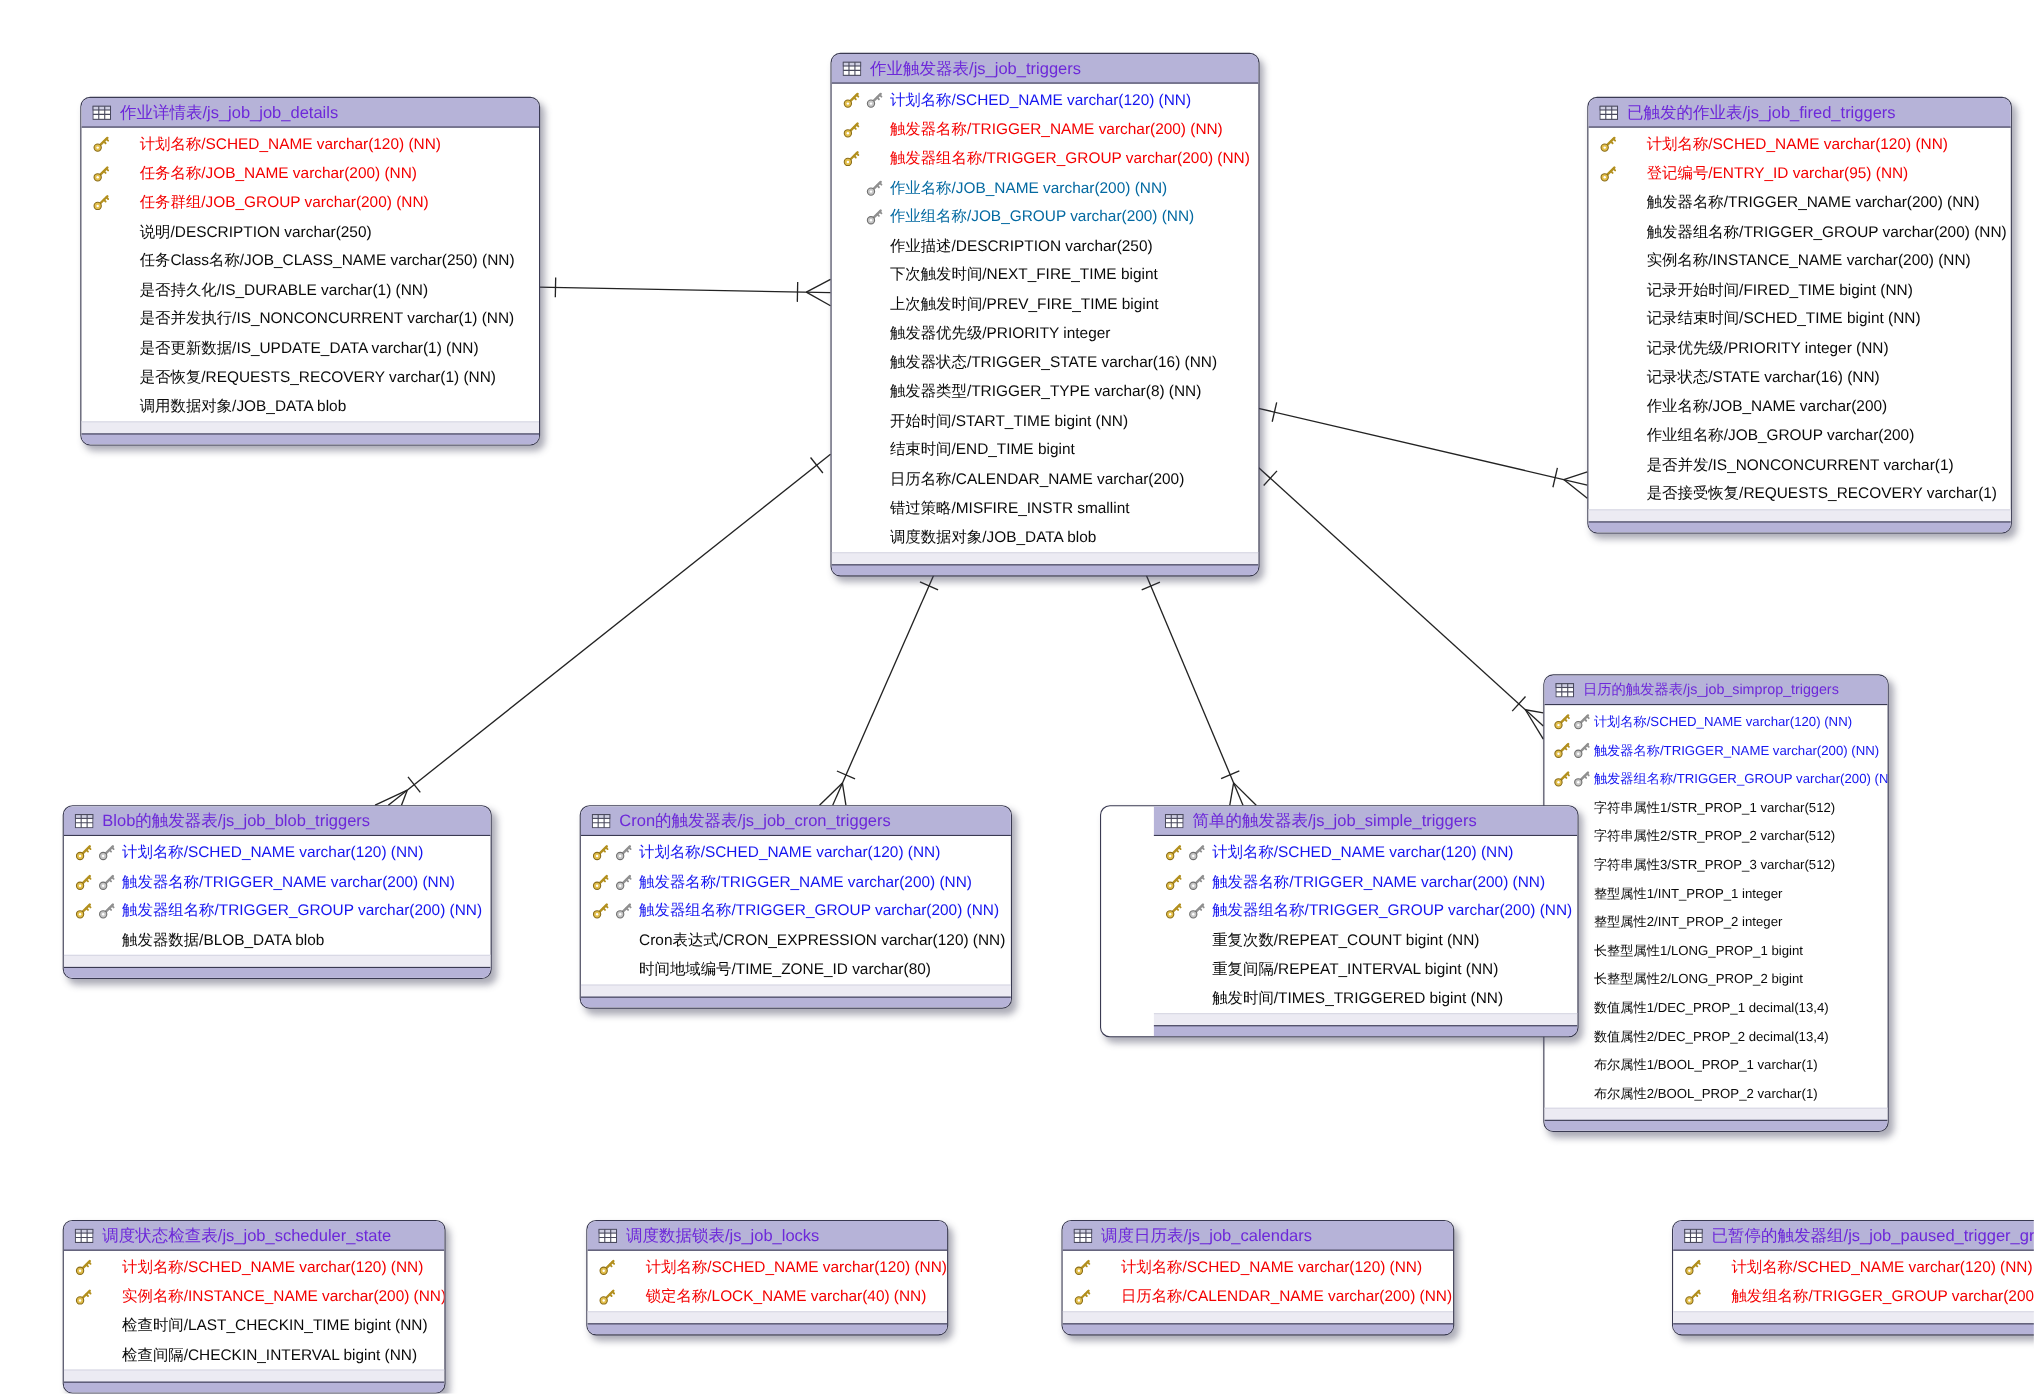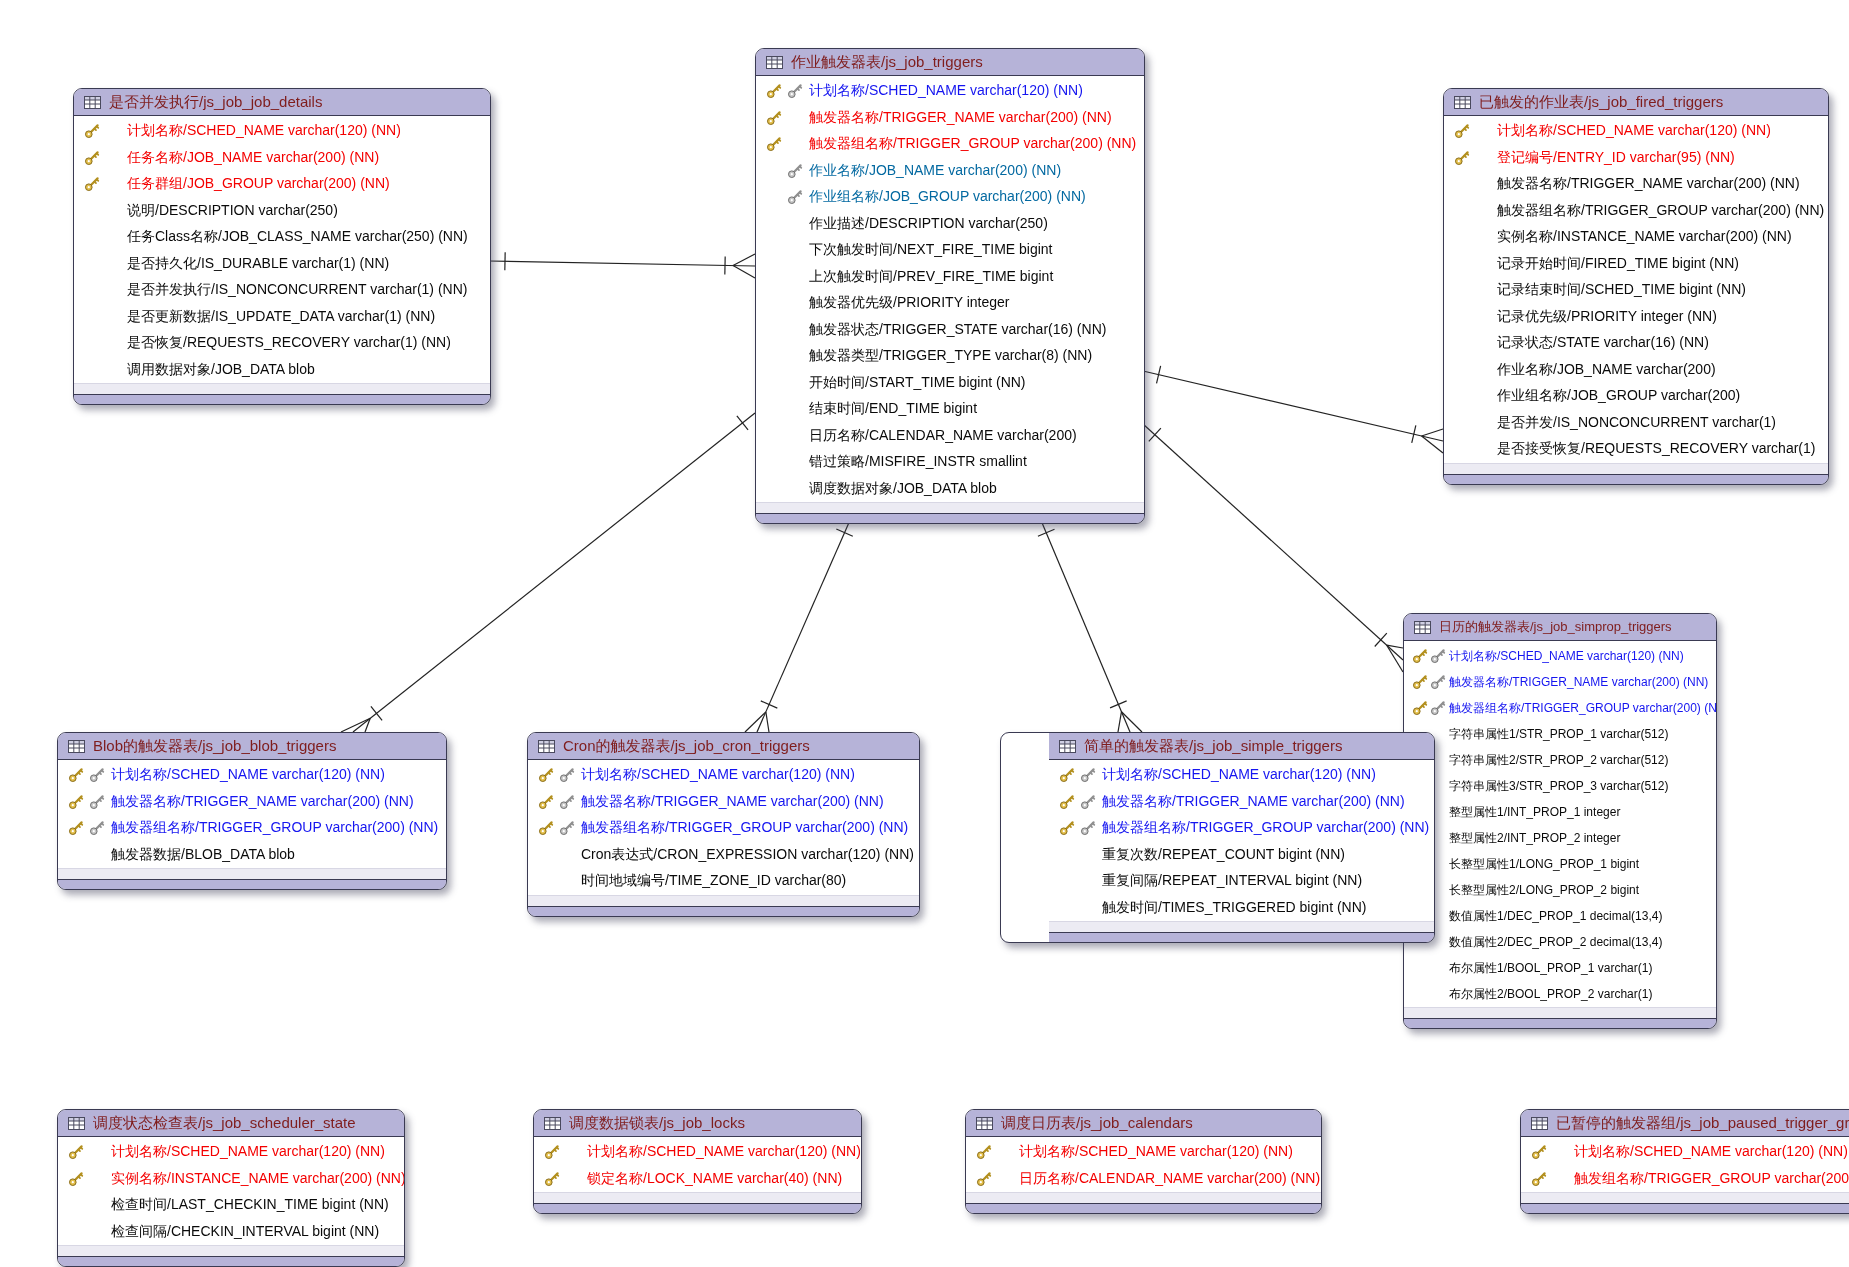--- a/index.html
+++ b/index.html
@@ -10,21 +10,21 @@
   #rel-layer{position:absolute;left:0;top:0;z-index:0;pointer-events:none;}
   .table{
     position:absolute;z-index:1;background:#ffffff;
     border:1.5px solid #3a3a52;border-radius:9px;
     box-shadow:4px 5px 7px rgba(70,70,95,.45);
     overflow:hidden;
   }
   .thead{
     background:#b6b3d8;height:26px;display:flex;align-items:center;
     padding:0 10px;gap:8px;border-bottom:1px solid #3a3a52;
-    font-size:15px;color:#7f1d1d;white-space:nowrap;
+    font-size:15px;color:#6d28d9;white-space:nowrap;
   }
   .rows{padding-top:2px;}
   .row{display:flex;align-items:center;height:26.5px;padding-left:10px;
        font-size:14px;white-space:nowrap;}
   .slot{flex:0 0 21px;width:21px;display:flex;align-items:center;}
   .txt{padding-left:1px;}
   .tfoot{height:10px;background:#ecebf3;border-top:1px solid #d8d7e4;}
   .tfootbar{height:9px;background:#b6b3d8;border-top:1px solid #3a3a52;}
   .c-blue{color:#1515f0}.c-red{color:#f40000}.c-green{color:#0369a1}.c-black{color:#0a0a0a}
   .small .thead{font-size:13px;}
@@ -83,21 +83,21 @@
 
 <div class="table" style="left: 73px; top: 88px; width: 416px;">
     <div class="thead">
       <svg width="17" height="13" viewBox="0 0 17 13">
   <rect x="0.5" y="0.5" width="16" height="12" fill="#ffffff" stroke="#4a4a5e"></rect>
   <rect x="0.5" y="0.5" width="16" height="3.5" fill="#cfcfe2" stroke="#4a4a5e"></rect>
   <line x1="5.8" y1="0.5" x2="5.8" y2="12.5" stroke="#4a4a5e"></line>
   <line x1="11.2" y1="0.5" x2="11.2" y2="12.5" stroke="#4a4a5e"></line>
   <line x1="0.5" y1="8" x2="16.5" y2="8" stroke="#4a4a5e"></line>
         </svg>
-      <span>是否并发执行/js_job_job_details</span>
+      <span>作业详情表/js_job_job_details</span>
     </div>
     <div class="rows">
     <div class="row">
       <span class="slot">
             <svg class="key" width="16" height="16" viewBox="0 0 16 16">
     <line x1="7" y1="9" x2="13.6" y2="2.4" stroke="#b3901f" stroke-width="2.2" stroke-linecap="round"></line>
     <line x1="10.4" y1="5.6" x2="12" y2="7.2" stroke="#b3901f" stroke-width="1.7" stroke-linecap="round"></line>
     <line x1="12.7" y1="3.3" x2="14.3" y2="4.9" stroke="#b3901f" stroke-width="1.7" stroke-linecap="round"></line>
     <circle cx="4.8" cy="11.2" r="3.3" fill="#e3bf4b" stroke="#8a6d1a" stroke-width="1"></circle>
     <circle cx="4.8" cy="11.2" r="1.1" fill="#ffffff"></circle>

